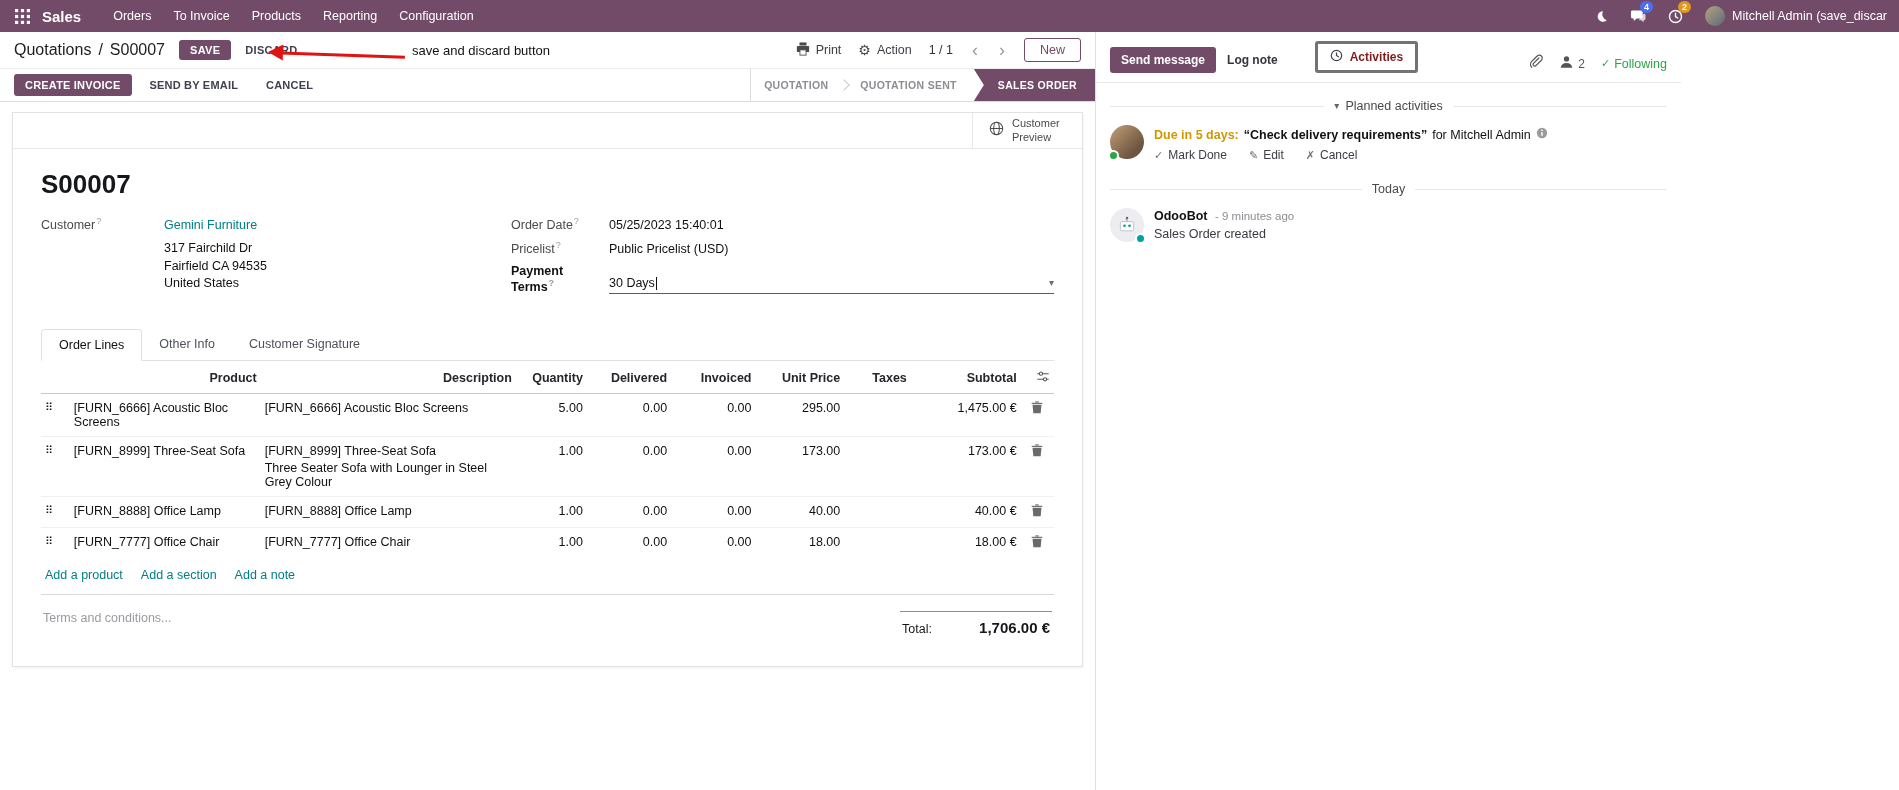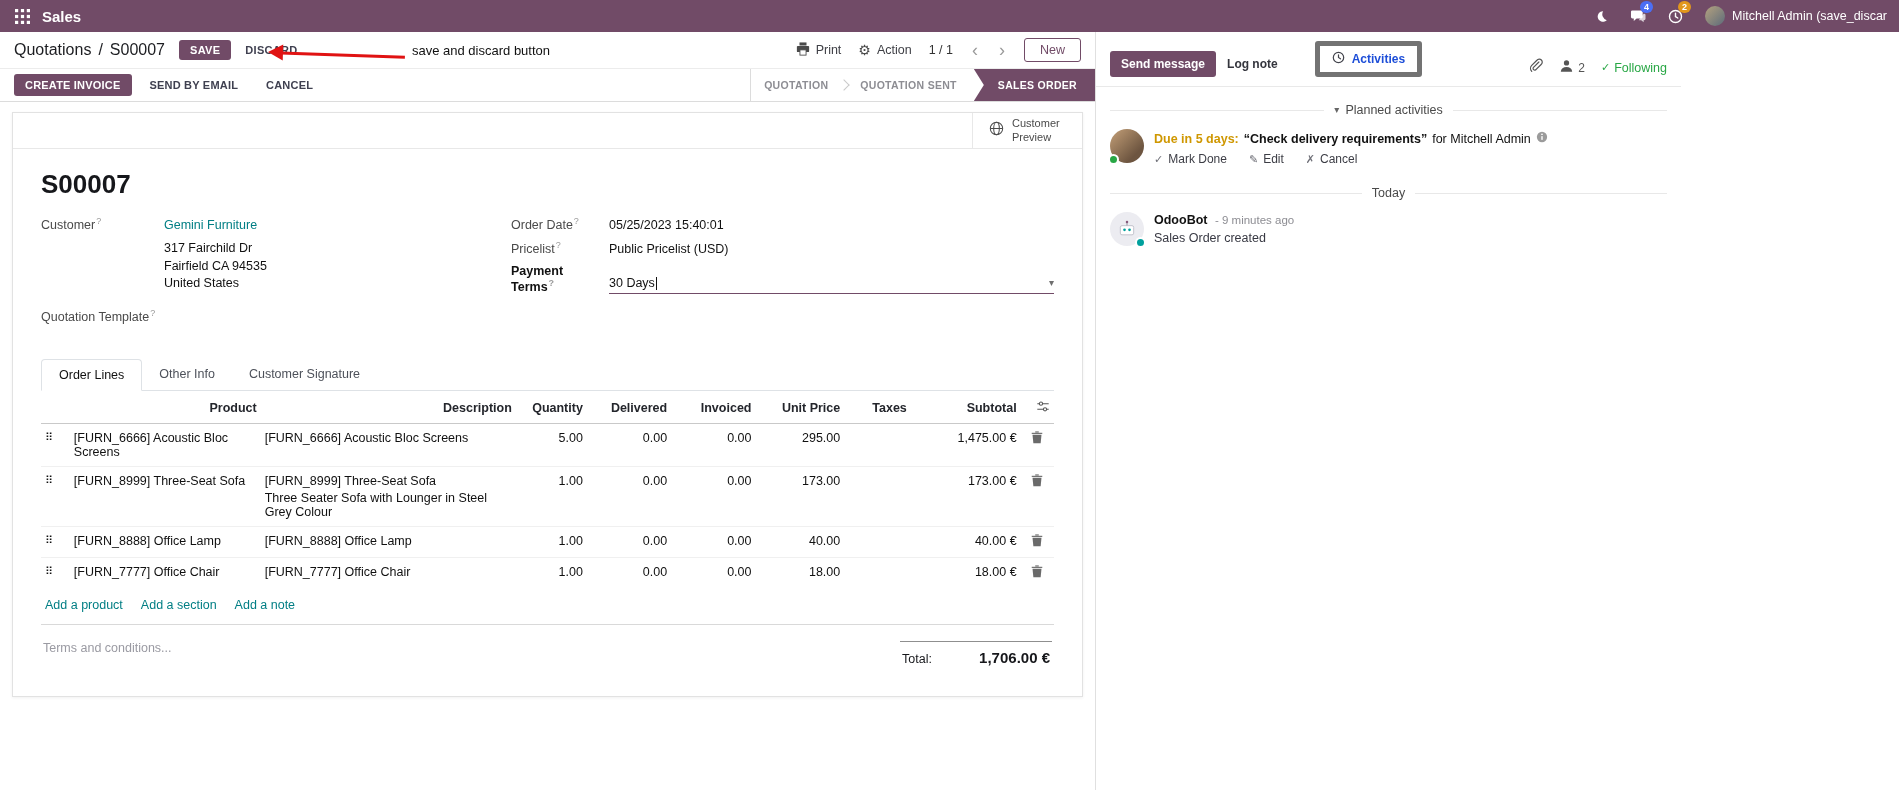--- a/index.html
+++ b/index.html
@@ -99,21 +99,21 @@
   .total-box { width:152px; border-top:1px solid #8f8f8f; padding:7px 2px 8px; display:flex; justify-content:space-between; align-items:baseline; }
   .total-label { font-size:12.5px; color:#16171b; }
   .total-value { font-size:15px; font-weight:700; color:#16171b; }
 
   
   .chatter { flex:1; background:#fff; }
   .chatter-inner { width:585px; }
   .ch-top { display:flex; align-items:flex-end; padding:9px 14px; border-bottom:1px solid #e9e9e9; }
   .btn-send { background:#714B67; color:#fff; border:none; border-radius:3px; font-size:12px; font-weight:700; padding:6px 11px; cursor:pointer; }
   .btn-lognote { background:none; border:none; color:#34353d; font-size:12px; font-weight:700; padding:6px 11px; cursor:pointer; }
-  .btn-activities { margin-left:26px; display:flex; gap:7px; align-items:center; background:#fff; border:5px solid #737373; border-radius:3px; font-size:12px; font-weight:700; color:#1d4ed8; padding:5px 12px; cursor:pointer; }
+  .btn-activities { margin-left:26px; display:flex; gap:7px; align-items:center; background:#fff; border:3px solid #737373; border-radius:3px; font-size:12px; font-weight:700; color:#7f1d1d; padding:5px 12px; cursor:pointer; }
   .ch-top-right { margin-left:auto; display:flex; align-items:center; gap:16px; }
   .followers { display:flex; align-items:center; gap:4px; font-size:12px; color:#555; cursor:pointer; }
   .following { color:#28a745; font-size:12.5px; display:flex; gap:4px; align-items:center; cursor:pointer; font-weight:500; white-space:nowrap; }
   .check-green { font-size:11px; }
 
   .divider { display:flex; align-items:center; gap:10px; margin:16px 14px 8px; color:#4a4a4a; font-size:12.5px; }
   .divider::before, .divider::after { content:""; flex:1; height:1px; background:#e8e8e8; }
   .d-caret { color:#666; font-size:10px; margin-right:-4px; cursor:pointer; }
 
   .activity, .message { display:flex; gap:10px; padding:4px 14px; }
@@ -157,20 +157,27 @@
           <rect x="0" y="5.5" width="3" height="3"></rect>
           <rect x="5.5" y="5.5" width="3" height="3"></rect>
           <rect x="11" y="5.5" width="3" height="3"></rect>
           <rect x="0" y="11" width="3" height="3"></rect>
           <rect x="5.5" y="11" width="3" height="3"></rect>
           <rect x="11" y="11" width="3" height="3"></rect>
         </g>
       </svg>
   </span>
   <span class="tb-title">Sales</span>
+  <nav class="tb-menu">
+    <span class="tb-menu-item">Orders</span>
+    <span class="tb-menu-item">To Invoice</span>
+    <span class="tb-menu-item">Products</span>
+    <span class="tb-menu-item">Reporting</span>
+    <span class="tb-menu-item">Configuration</span>
+  </nav>
   <div class="tb-right">
     <span class="tb-icon">
       <svg width="13" height="13" viewBox="0 0 16 16">
           <path d="M10 1.5a6.5 6.5 0 1 0 4.5 11A7.5 7.5 0 0 1 10 1.5z" fill="#fff"></path>
         </svg>
     </span>
     <span class="tb-icon">
       <svg width="16" height="15" viewBox="0 0 16 16">
           <path fill="#fff" d="M2 1.5h9.5A1.5 1.5 0 0 1 13 3v5.5A1.5 1.5 0 0 1 11.5 10H6.5L3.5 12.8V10H2A1.5 1.5 0 0 1 .5 8.5V3A1.5 1.5 0 0 1 2 1.5z"></path>
           <path fill="#fff" opacity=".75" d="M14 5h.5A1.5 1.5 0 0 1 16 6.5v4A1.5 1.5 0 0 1 14.5 12H14v2.2L11.4 12H8.8"></path>
@@ -255,24 +262,20 @@
         <div class="fields">
           <div class="col-left">
             <div class="frow">
               <span class="flabel"><span>Customer</span><sup class="help">?</sup></span>
               <a class="link">Gemini Furniture</a>
             </div>
             <div class="addr">
               <div>317 Fairchild Dr</div>
               <div>Fairfield CA 94535</div>
               <div>United States</div>
-            </div>
-            <div class="frow qtemplate">
-              <span class="flabel"><span>Quotation Template</span><sup class="help">?</sup></span>
-              <span class="fvalue"></span>
             </div>
           </div>
 
           <div class="col-right">
             <div class="frow">
               <span class="flabel"><span>Order Date</span><sup class="help">?</sup></span>
               <span class="fvalue">05/25/2023 15:40:01</span>
             </div>
             <div class="frow">
               <span class="flabel"><span>Pricelist</span><sup class="help">?</sup></span>

